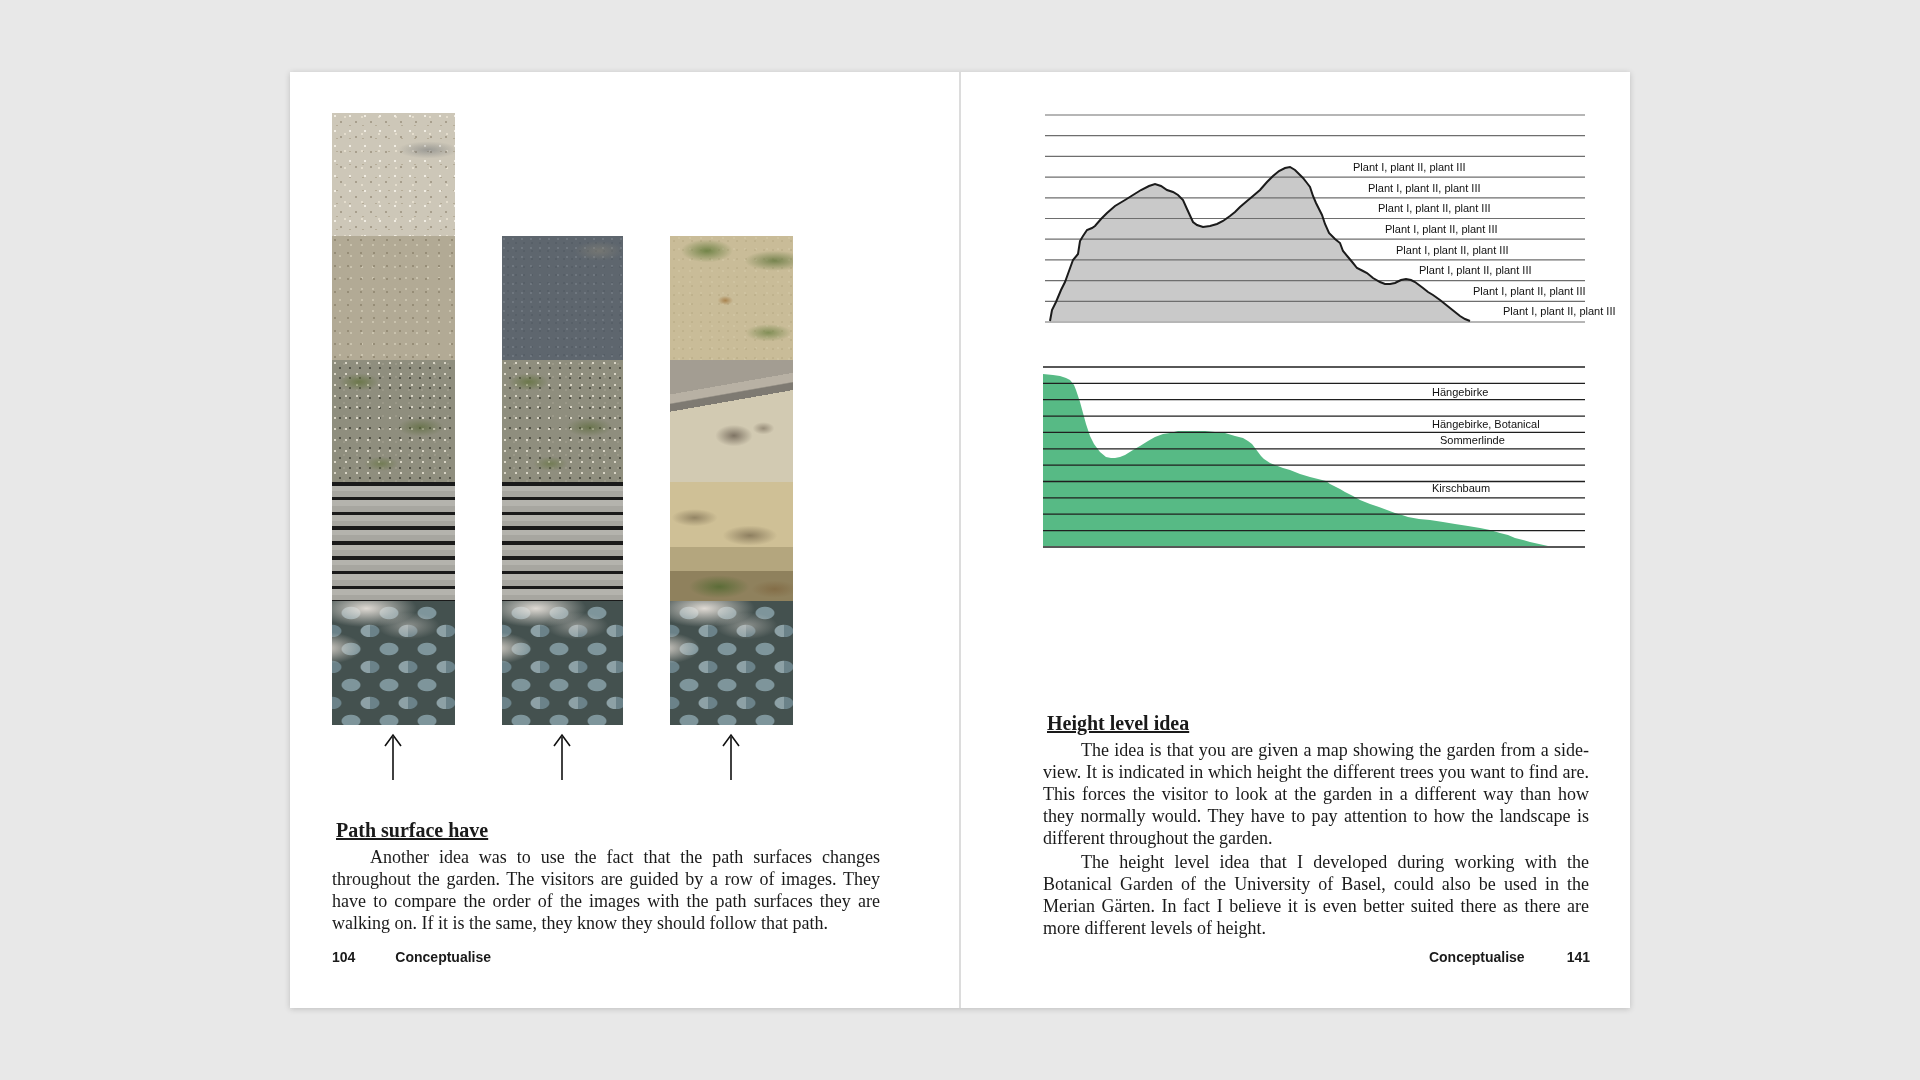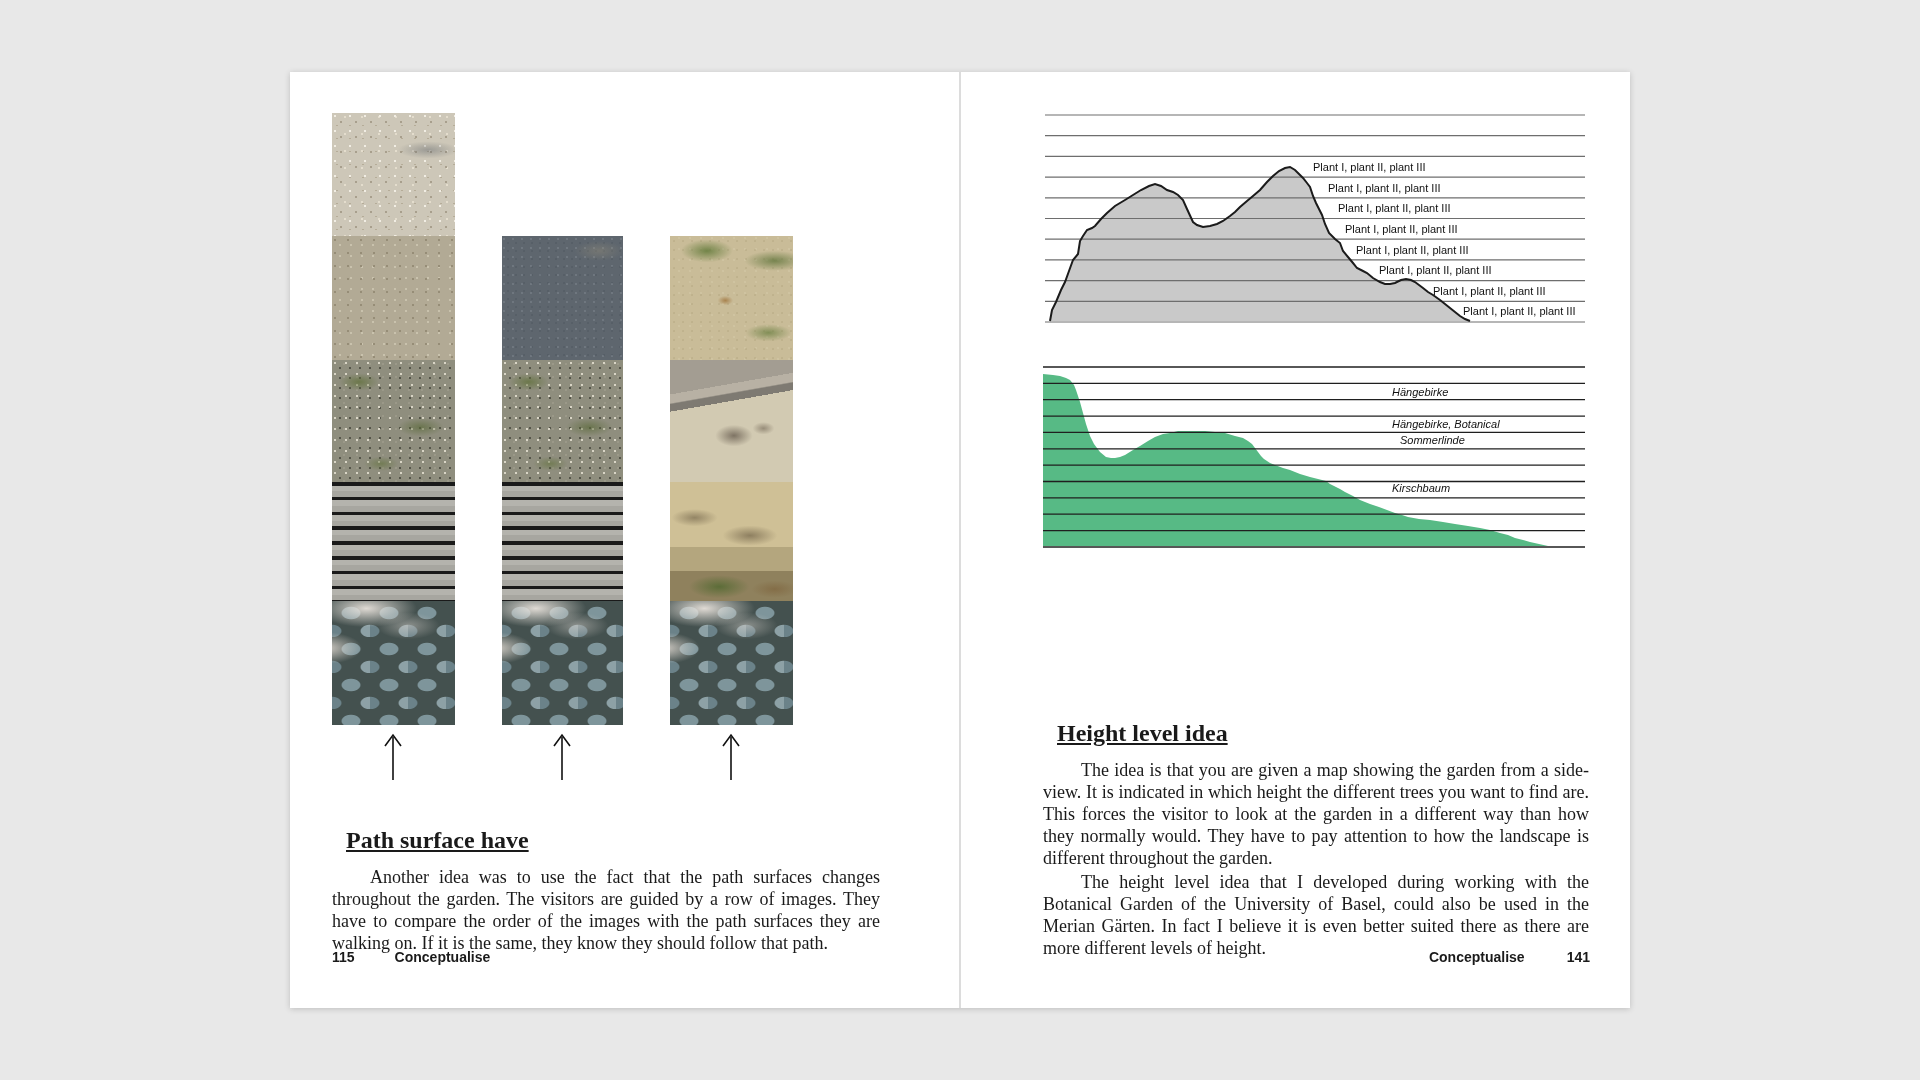--- a/index.html
+++ b/index.html
@@ -76,32 +76,32 @@
       radial-gradient(ellipse 32px 12px at 20% 30%, rgba(88,74,52,.5), transparent 72%) no-repeat,
       radial-gradient(ellipse 38px 14px at 65% 45%, rgba(88,74,52,.55), transparent 72%) no-repeat,
       radial-gradient(ellipse 42px 16px at 40% 88%, rgba(70,100,40,.7), transparent 72%) no-repeat,
       radial-gradient(ellipse 32px 12px at 85% 90%, rgba(120,90,50,.5), transparent 72%) no-repeat,
       linear-gradient(180deg, #cfc096 0 55%, #b4a67e 55% 75%, #8f815d 75% 100%);}
 
   .up-arrow{position:absolute;width:22px;height:50px;}
 
   
   .text-block{position:absolute;font-size:18px;line-height:22px;text-align:justify;}
-  .text-block h3{margin:14px;font-size:24px;line-height:23px;font-weight:bold;text-decoration:underline;}
+  .text-block h3{margin:4px;font-size:20px;line-height:23px;font-weight:bold;text-decoration:underline;}
   .text-block p{margin:2px 0 0 0;text-indent:38px;}
   .footer{position:absolute;font-family:"Liberation Sans",sans-serif;font-weight:bold;
           font-size:14px;line-height:15px;display:flex;}
   .footer-left{gap:40px;}
   .footer-right{justify-content:flex-end;gap:42px;}
 
   
   .chart{position:absolute;}
   .chart svg{display:block;}
   .chart-label{position:absolute;font-family:"Liberation Sans",sans-serif;font-size:11px;
-               line-height:13px;white-space:nowrap;color:#111;}
+               line-height:13px;white-space:nowrap;color:#111;margin-left:40px;}
 </style>
 </head>
 <body>
 
 <div class="stage">
   <div class="spread">
     <div class="gutter"></div>
 
     <div class="photo-col" style="left:42px;top:41px;width:123px;">
       <div class="seg tex-gravel-white" style="height:123px;"></div>
@@ -142,21 +142,21 @@
           <line x1="11" y1="48" x2="11" y2="5" stroke="#111" stroke-width="1.6"></line>
           <polyline points="3,14 11,3 19,14" fill="none" stroke="#111" stroke-width="1.6"></polyline>
         </svg>
     </div>
 
     <div class="text-block" style="left:42px;top:743px;width:548px;">
       <h3>Path surface have</h3>
       <p>Another idea was to use the fact that the path surfaces changes throughout the garden. The visitors are guided by a row of images. They have to compare the order of the images with the path surfaces they are walking on. If it is the same, they know they should follow that path.</p>
     </div>
     <div class="footer footer-left" style="left:42px;top:878px;width:548px;">
-      <span>115</span>
+      <span>104</span>
       <span>Conceptualise</span>
     </div>
 
     <div class="chart" style="left:755px;top:42px;width:540px;height:207px;">
       <svg width="540" height="209" viewBox="0 0 540 209">
         <polygon fill="#c9c9c9" points="5,207 7,196 11,188 16,176 20,168 24,157 28,146 33,140 35,127 38,122 42,116 47,114 50,112 56,105 62,99 70,92 80,86 88,81 96,76 104,72 110,70 116,72 122,76 128,78 133,81 138,86 142,95 148,108 152,111 158,113 165,112 172,110 178,107 185,102 190,98 195,93 202,87 208,82 215,76 222,68 228,62 234,57 240,54 245,53 250,56 254,60 258,64 262,69 265,73 268,82 271,89 274,95 277,101 280,110 284,119 290,125 295,129 298,137 303,143 308,149 312,154 318,157 322,159 328,164 335,168 340,170 345,170 350,169 356,166 361,165 366,166 370,168 374,171 378,174 383,178 388,181 395,186 400,190 405,194 410,198 415,202 420,205 425,207"></polygon>
         <g>
             <line x1="0" x2="540" y1="1.0" y2="1.0" stroke="#6e6e6e" stroke-width="1.2"></line>
             <line x1="0" x2="540" y1="21.7" y2="21.7" stroke="#6e6e6e" stroke-width="1.2"></line>
             <line x1="0" x2="540" y1="42.4" y2="42.4" stroke="#6e6e6e" stroke-width="1.2"></line>
@@ -174,21 +174,21 @@
       <div class="chart-label" style="left:268px;top:47px;">Plant I, plant II, plant III</div>
       <div class="chart-label" style="left:283px;top:68px;">Plant I, plant II, plant III</div>
       <div class="chart-label" style="left:293px;top:88px;">Plant I, plant II, plant III</div>
       <div class="chart-label" style="left:300px;top:109px;">Plant I, plant II, plant III</div>
       <div class="chart-label" style="left:311px;top:130px;">Plant I, plant II, plant III</div>
       <div class="chart-label" style="left:334px;top:150px;">Plant I, plant II, plant III</div>
       <div class="chart-label" style="left:388px;top:171px;">Plant I, plant II, plant III</div>
       <div class="chart-label" style="left:418px;top:191px;">Plant I, plant II, plant III</div>
     </div>
 
-    <div class="chart" style="left:753px;top:294px;width:542px;height:180px;font-style:italic;">
+    <div class="chart" style="left:753px;top:294px;width:542px;height:180px;">
       <svg width="542" height="182" viewBox="0 0 542 182">
         <polygon fill="#57ba85" points="0,8 10,9 17,10 23,12 27,14 31,19 33,24 35,30 37,36 40,47 43,58 47,70 51,78 57,86 63,91 68,92 72,92 77,91 82,89 90,84 97,80 105,75 112,71 120,68 127,67 135,65 142,65 152,65 162,65 172,66 182,67 192,70 200,72 205,75 209,78 212,82 215,86 218,90 221,93 227,97 232,99 240,102 247,104 257,108 267,111 275,113 283,115 287,118 291,120 297,123 302,126 310,130 317,134 327,138 336,141 344,144 352,147 359,149 365,151 376,153 387,154 400,156 412,158 425,160 437,162 447,164 457,167 465,169 472,172 480,174 487,176 496,178 505,180 0,180"></polygon>
         <g>
             <line x1="0" x2="542" y1="1.0" y2="1.0" stroke="#1f1f1f" stroke-width="1.3"></line>
             <line x1="0" x2="542" y1="17.4" y2="17.4" stroke="#1f1f1f" stroke-width="1.3"></line>
             <line x1="0" x2="542" y1="33.7" y2="33.7" stroke="#1f1f1f" stroke-width="1.3"></line>
             <line x1="0" x2="542" y1="50.1" y2="50.1" stroke="#1f1f1f" stroke-width="1.3"></line>
             <line x1="0" x2="542" y1="66.4" y2="66.4" stroke="#1f1f1f" stroke-width="1.3"></line>
             <line x1="0" x2="542" y1="82.8" y2="82.8" stroke="#1f1f1f" stroke-width="1.3"></line>
             <line x1="0" x2="542" y1="99.2" y2="99.2" stroke="#1f1f1f" stroke-width="1.3"></line>

